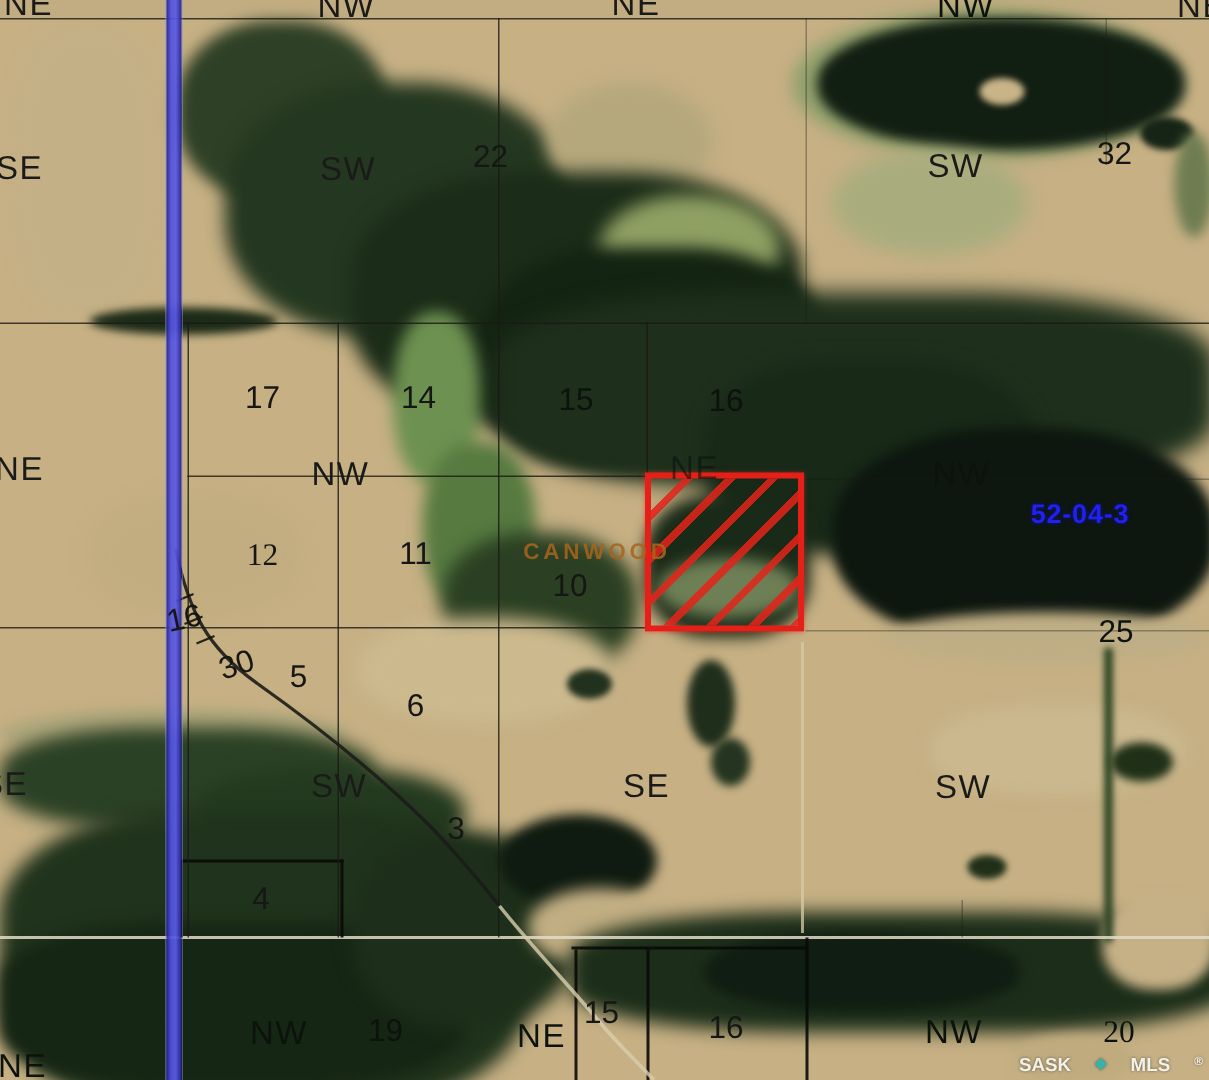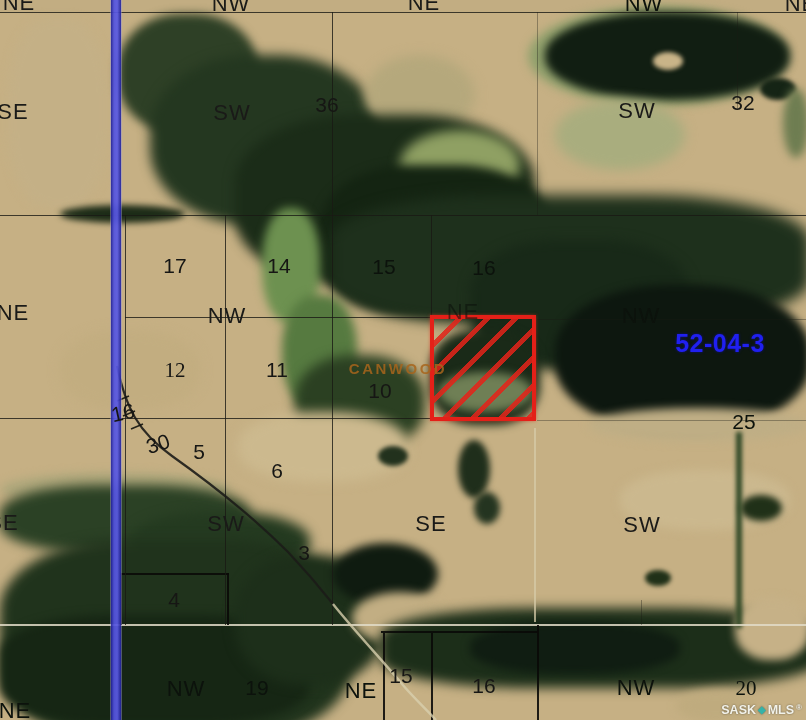--- a/index.html
+++ b/index.html
@@ -18,26 +18,26 @@
      border:4px solid #e42018;
      background:repeating-linear-gradient(135deg,rgba(0,0,0,0) 0 15px,rgba(228,35,25,.85) 15px 20px);
      box-shadow:0 0 3px rgba(230,45,30,.55);}
   #labels{position:absolute;left:0;top:0;width:100%;height:100%;z-index:9;}
   .lbl{position:absolute;transform:translate(-50%,-50%);white-space:nowrap;pointer-events:none;}
   .q{font-size:22px;color:#1a1a18;letter-spacing:1px;}
   .s{font-size:21px;color:#161614;}
   .qd{color:#0c120c;}
   .sd{color:#0c120c;}
   .dim{opacity:.6;}
-  .blue{font-size:25px;font-weight:bold;color:#2020f0;letter-spacing:.5px;
+  .blue{font-size:18px;font-weight:bold;color:#2020f0;letter-spacing:.5px;
         text-shadow:0 0 3px rgba(15,15,150,.9);}
   .orange{font-size:15px;font-weight:bold;color:#a8651c;letter-spacing:2.5px;opacity:.85;
         filter:blur(.4px);}
   #watermark{position:absolute;right:4px;bottom:3px;z-index:10;display:flex;align-items:center;
-     gap:2px;font-weight:bold;font-size:12.5px;color:#f2f2ea;
+     gap:16px;font-weight:bold;font-size:12.5px;color:#f2f2ea;
      text-shadow:0 0 2px rgba(0,0,0,.5);}
   #watermark .diamond{font-size:10px;line-height:1;}
   #watermark .reg{font-size:8px;align-self:flex-start;}
 </style>
 </head>
 <body>
 
 <div id="screen">
   <div id="terrain">
       <div class="patch" style="left: 0px; top: 0px; width: 806px; height: 13px; background: rgb(194, 173, 130); border-radius: 0px;"></div>
@@ -126,21 +126,21 @@
   <div id="parcel"></div>
 
   <div id="labels">
       <span class="lbl q" style="left: 19px; top: 3px;">NE</span>
       <span class="lbl q" style="left: 231px; top: 4px;">NW</span>
       <span class="lbl q" style="left: 424px; top: 3px;">NE</span>
       <span class="lbl q qd" style="left: 644px; top: 4px;">NW</span>
       <span class="lbl q" style="left: 801px; top: 4px;">NE</span>
       <span class="lbl q" style="left: 13px; top: 112px;">SE</span>
       <span class="lbl q" style="left: 232px; top: 113px;">SW</span>
-      <span class="lbl s" style="left: 327px; top: 105px;">36</span>
+      <span class="lbl s" style="left: 327px; top: 105px;">22</span>
       <span class="lbl q" style="left: 637px; top: 111px;">SW</span>
       <span class="lbl s" style="left: 743px; top: 103px;">32</span>
       <span class="lbl s" style="left: 175px; top: 266px;">17</span>
       <span class="lbl s" style="left: 279px; top: 266px;">14</span>
       <span class="lbl s sd" style="left: 384px; top: 267px;">15</span>
       <span class="lbl s sd" style="left: 484px; top: 268px;">16</span>
       <span class="lbl q" style="left: 13px; top: 313px;">NE</span>
       <span class="lbl q" style="left: 227px; top: 316px;">NW</span>
       <span class="lbl q qd dim" style="left: 463px; top: 312px;">NE</span>
       <span class="lbl q qd" style="left: 641px; top: 316px;">NW</span>

